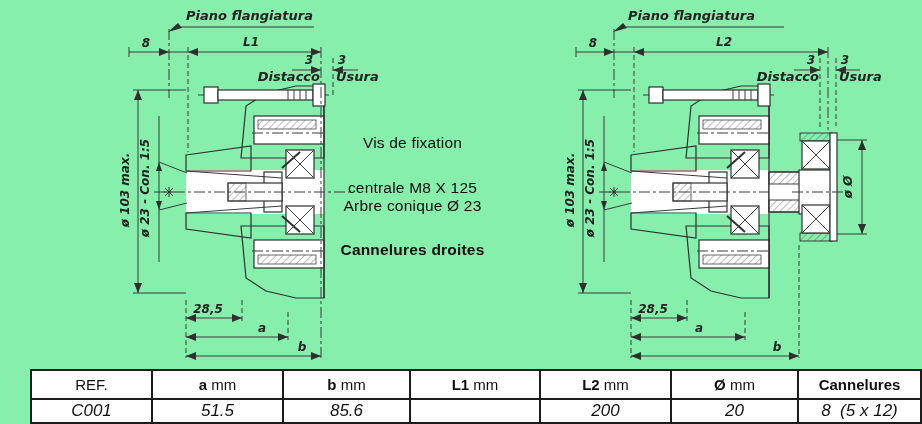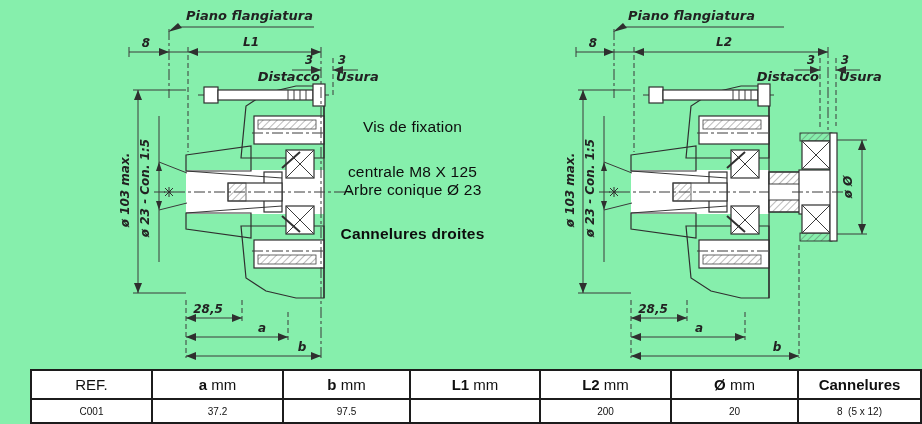--- a/index.html
+++ b/index.html
@@ -9,34 +9,34 @@
   .dimtxt{font:italic bold 12px "DejaVu Sans",sans-serif;fill:#222;}
   .dimtxt-sm{font:italic bold 11.5px "DejaVu Sans",sans-serif;fill:#222;}
   .dimtxt-lg{font:italic bold 13px "DejaVu Sans",sans-serif;fill:#222;}
   .thin{stroke:#3a3a3a;stroke-width:1;fill:none;}
   .part{stroke:#2f2f2f;stroke-width:1.2;fill:none;}
   .partw{stroke:#2f2f2f;stroke-width:1.2;fill:#ffffff;}
   .lever{stroke:#2f2f2f;stroke-width:2;fill:none;}
   .dash{stroke-dasharray:5 3;}
   .dashdot{stroke-dasharray:11 3 3 3;}
   
-  .ct{position:absolute;left:300px;top:118px;width:225px;text-align:center;
+  .ct{position:absolute;left:300px;top:134px;width:225px;text-align:center;
       font-size:15.5px;color:#0d0d0d;letter-spacing:.2px;}
   .ct div{line-height:18px;}
   .ct .m12{margin-top:27px;}
   .ct .m29{}
   .ct .m27{margin-top:26px;font-weight:bold;}
   
   table.dims{position:absolute;left:30px;top:369px;width:890px;border-collapse:collapse;
       table-layout:fixed;background:#fff;}
   table.dims th,table.dims td{border:2px solid #1c1c1c;text-align:center;padding:0;
       font-family:"Liberation Sans",sans-serif;color:#101010;overflow:hidden;white-space:pre;}
   table.dims th{height:27px;font-size:15px;font-weight:normal;}
   table.dims th b{font-weight:bold;}
-  table.dims td{height:22px;font-size:10px;}
+  table.dims td{height:22px;font-size:17px;font-style:italic;}
   table.dims tr.partial td{height:12px;border-top:2px solid #1c1c1c;}
 </style>
 </head>
 <body>
 
 <div id="stage">
 
 <svg width="922" height="368" viewBox="0 0 922 368">
   <defs>
     <marker id="arr" markerWidth="11" markerHeight="9" refX="10" refY="4" orient="auto-start-reverse" markerUnits="userSpaceOnUse">
@@ -250,22 +250,22 @@
     <th><b></b><span>REF.</span></th>
     <th><b>a</b><span> mm</span></th>
     <th><b>b</b><span> mm</span></th>
     <th><b>L1</b><span> mm</span></th>
     <th><b>L2</b><span> mm</span></th>
     <th><b>Ø</b><span> mm</span></th>
     <th><b>Cannelures</b><span></span></th>
   </tr>
   <tr>
     <td>C001</td>
-    <td>37.2</td>
-    <td>97.5</td>
+    <td>51.5</td>
+    <td>85.6</td>
     <td></td>
     <td>200</td>
     <td>20</td>
     <td>8  (5 x 12)</td>
   </tr>
   <tr class="partial">
     <td></td>
           <td></td>
           <td></td>
           <td></td>

